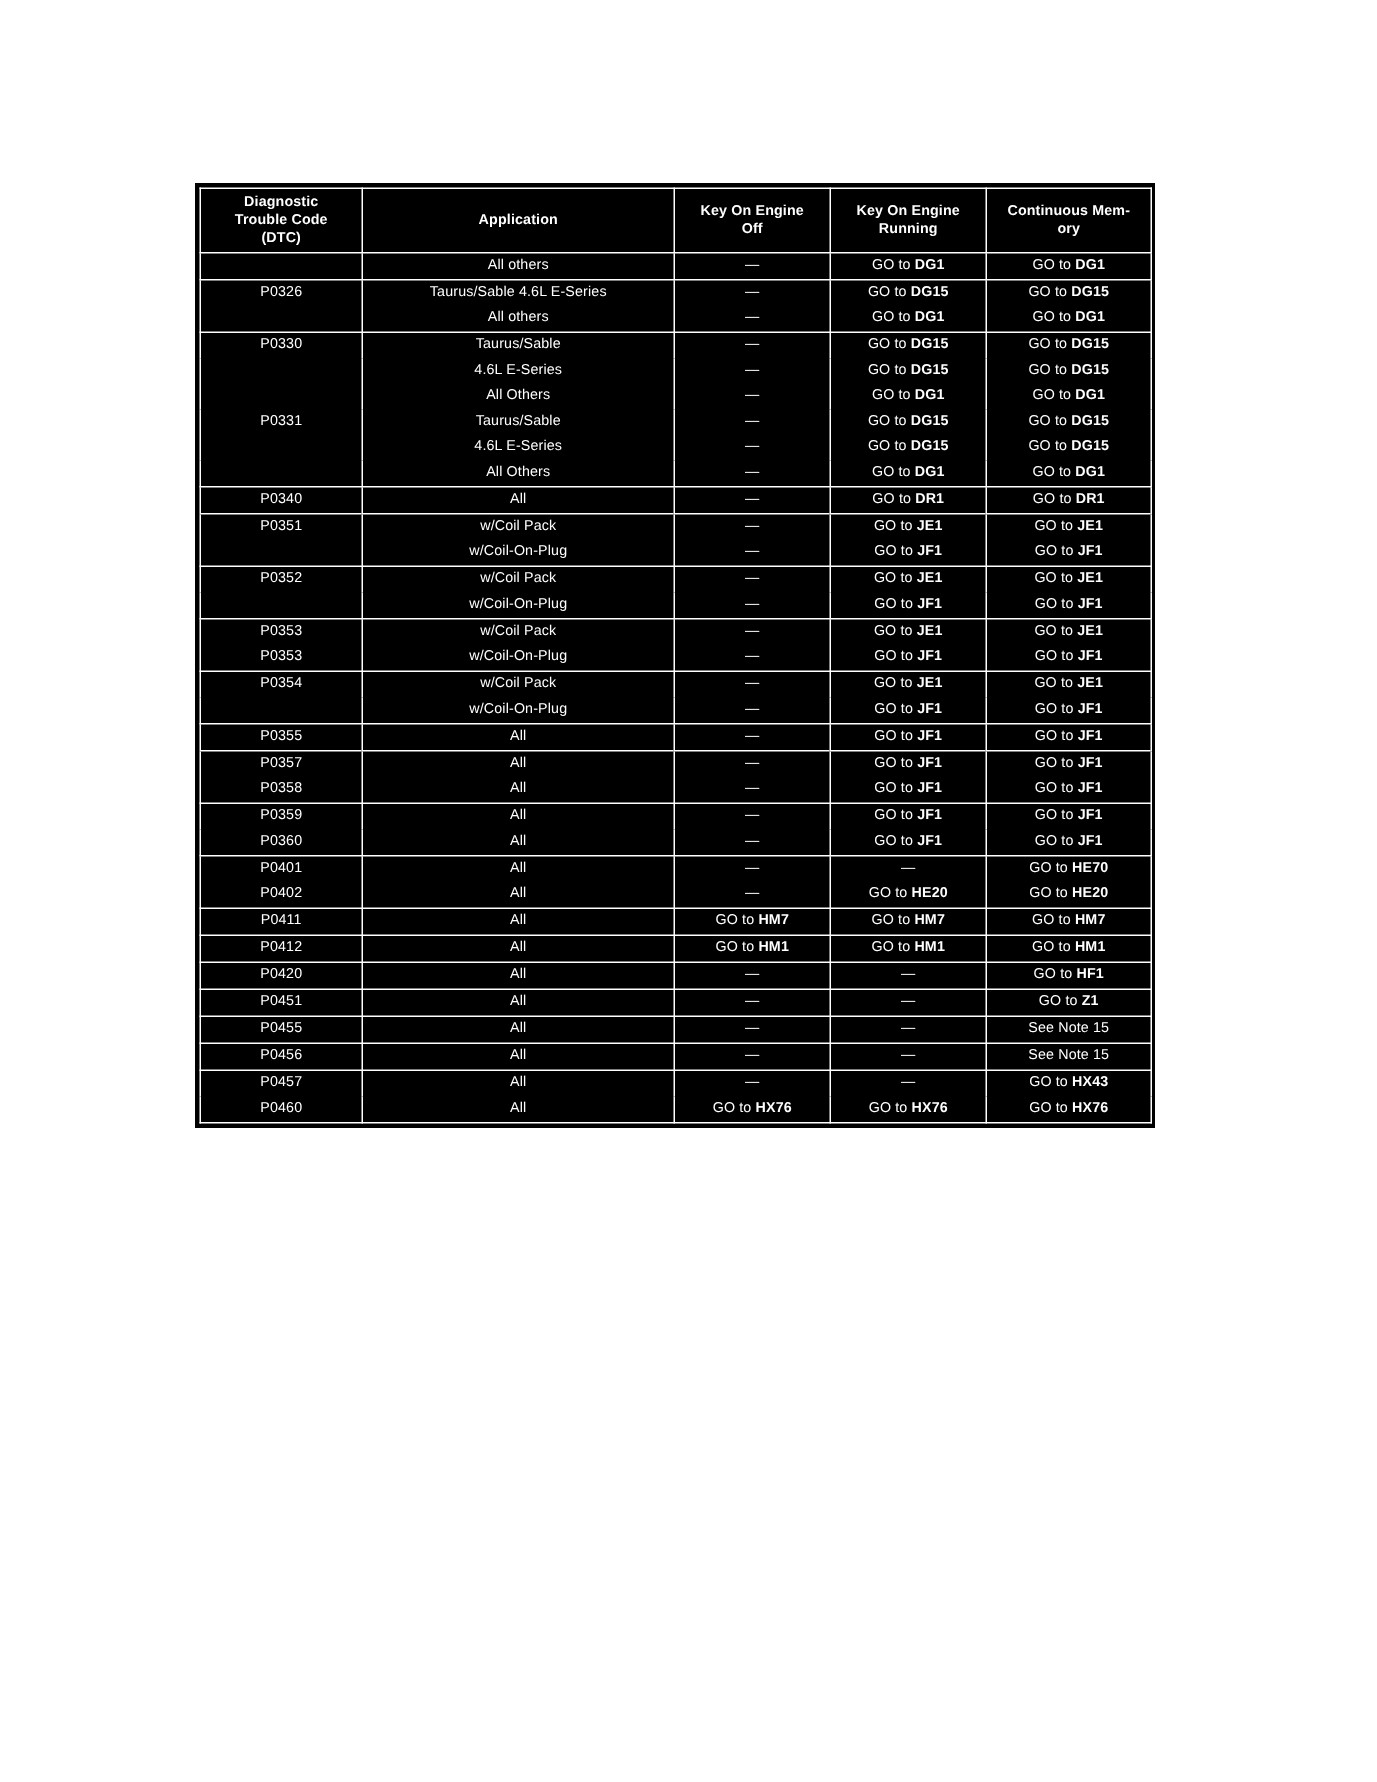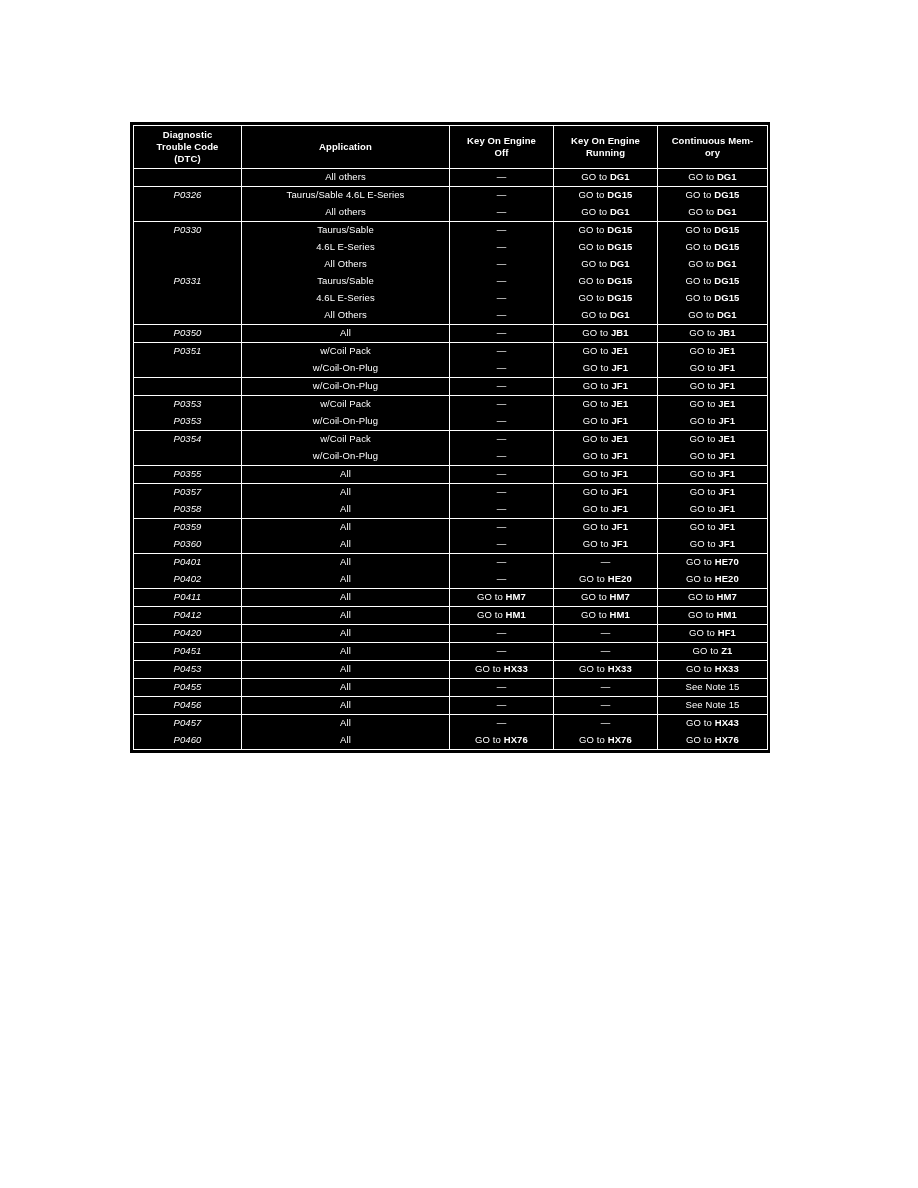--- a/index.html
+++ b/index.html
@@ -71,21 +71,20 @@
   }
   tr.grp-last td {
     border-bottom: 1px solid #ffffff;
   }
   td.cell {
     height: 17px;
     padding: 0 2px;
   }
   td.dtccell {
     font-size: 9.5px;
-    font-style: italic;
   }
   .bold { font-weight: bold; }
   
   .faint { color: #bdbdbd; }
   .faint2 { color: #d8d8d8; }
   .hdr-sub { display: block; }
 </style>
 </head>
 <body>
 
@@ -180,40 +179,47 @@
             <td class="cell ">GO to <span class="bold">DG15</span></td>
             <td class="cell ">GO to <span class="bold">DG15</span></td>
           </tr>
           <tr class="sub grp-last">
             <td class="cell dtccell"></td>
             <td class="cell ">All Others</td>
             <td class="cell ">—</td>
             <td class="cell ">GO to <span class="bold">DG1</span></td>
             <td class="cell ">GO to <span class="bold">DG1</span></td>
           </tr>
-          <tr class="sub grp-last">
-            <td class="cell dtccell">P0350</td>
-            <td class="cell ">All</td>
-            <td class="cell ">—</td>
-            <td class="cell ">GO to <span class="bold">JB1</span></td>
-            <td class="cell ">GO to <span class="bold">JB1</span></td>
+          <tr class="sub grp-first">
+            <td class="cell dtccell">P0340</td>
+            <td class="cell ">All</td>
+            <td class="cell ">—</td>
+            <td class="cell ">GO to <span class="bold">DR1</span></td>
+            <td class="cell ">GO to <span class="bold">DR1</span></td>
           </tr>
           <tr class="sub grp-first">
             <td class="cell dtccell">P0351</td>
             <td class="cell ">w/Coil  Pack</td>
             <td class="cell ">—</td>
             <td class="cell ">GO to <span class="bold">JE1</span></td>
             <td class="cell ">GO to <span class="bold">JE1</span></td>
           </tr>
           <tr class="sub grp-last">
             <td class="cell dtccell"></td>
             <td class="cell ">w/Coil-On-Plug</td>
             <td class="cell ">—</td>
             <td class="cell ">GO to <span class="bold">JF1</span></td>
             <td class="cell ">GO to <span class="bold">JF1</span></td>
+          </tr>
+          <tr class="sub grp-first">
+            <td class="cell dtccell">P0352</td>
+            <td class="cell ">w/Coil  Pack</td>
+            <td class="cell ">—</td>
+            <td class="cell ">GO to <span class="bold">JE1</span></td>
+            <td class="cell ">GO to <span class="bold">JE1</span></td>
           </tr>
           <tr class="sub grp-last">
             <td class="cell dtccell"></td>
             <td class="cell ">w/Coil-On-Plug</td>
             <td class="cell ">—</td>
             <td class="cell ">GO to <span class="bold">JF1</span></td>
             <td class="cell ">GO to <span class="bold">JF1</span></td>
           </tr>
           <tr class="sub grp-first">
             <td class="cell dtccell">P0353</td>
@@ -312,27 +318,20 @@
             <td class="cell ">—</td>
             <td class="cell ">—</td>
             <td class="cell ">GO to <span class="bold">HF1</span></td>
           </tr>
           <tr class="sub grp-first grp-last">
             <td class="cell dtccell">P0451</td>
             <td class="cell ">All</td>
             <td class="cell ">—</td>
             <td class="cell ">—</td>
             <td class="cell ">GO to <span class="bold">Z1</span></td>
-          </tr>
-          <tr class="sub grp-last">
-            <td class="cell dtccell">P0453</td>
-            <td class="cell ">All</td>
-            <td class="cell ">GO to <span class="bold">HX33</span></td>
-            <td class="cell ">GO to <span class="bold">HX33</span></td>
-            <td class="cell ">GO to <span class="bold">HX33</span></td>
           </tr>
           <tr class="sub grp-first grp-last">
             <td class="cell dtccell">P0455</td>
             <td class="cell ">All</td>
             <td class="cell ">—</td>
             <td class="cell ">—</td>
             <td class="cell ">See Note 15</td>
           </tr>
           <tr class="sub grp-first grp-last">
             <td class="cell dtccell faint">P0456</td>

